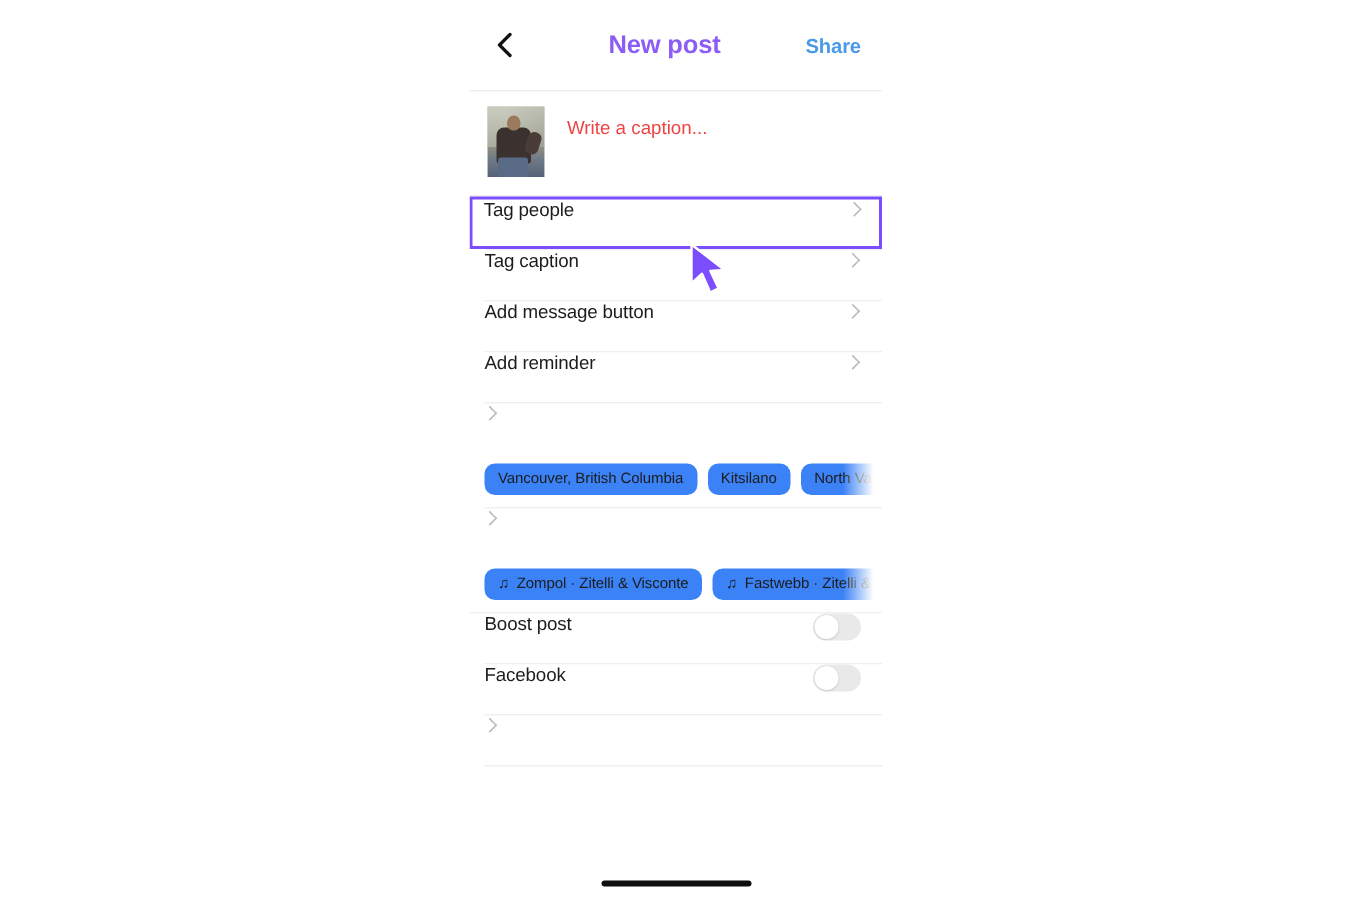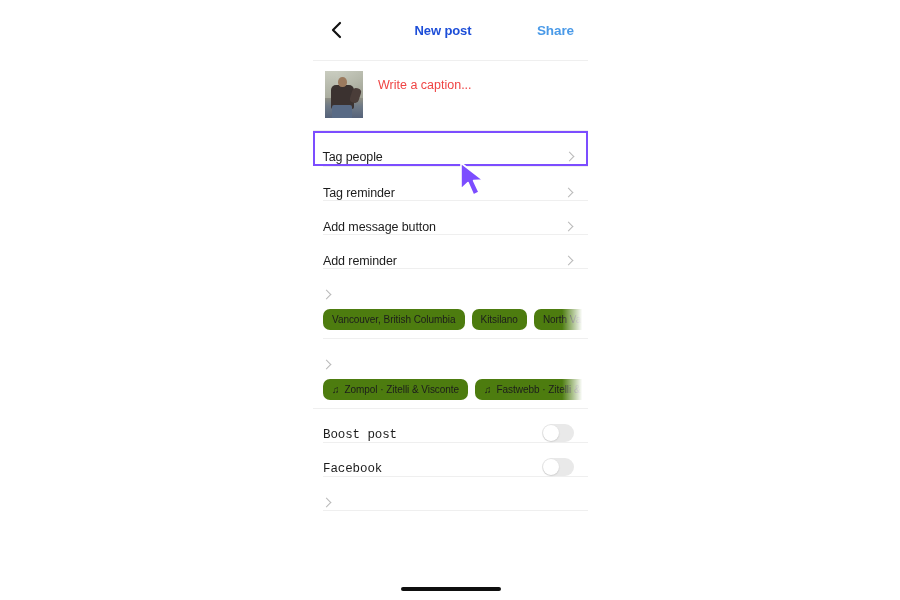--- a/index.html
+++ b/index.html
@@ -48,23 +48,23 @@
     height: 26px;
     display: flex;
     align-items: center;
     justify-content: center;
     flex: 0 0 auto;
   }
   .back-btn svg { display: block; }
   .header-title {
     flex: 1 1 auto;
     text-align: center;
-    font-size: 13px;
+    font-size: 17px;
     font-weight: bold;
-    color: #1d4ed8;
+    color: #8b5cf6;
     letter-spacing: -0.1px;
   }
   .share-btn {
     flex: 0 0 auto;
     font-size: 13.5px;
     font-weight: bold;
     color: #4a9ae8;
     letter-spacing: -0.1px;
     min-width: 26px;
     text-align: right;
@@ -134,21 +134,21 @@
     color: #ef4444;
     line-height: 1.2;
     padding-top: 7px;
   }
 
   
   .row {
     position: relative;
     height: 33px;
     display: flex;
-    align-items: flex-end;
+    align-items: flex-start;
     padding: 0 14px 0 10px;
     box-sizing: border-box;
     background: #ffffff;
   }
   .row-label {
     flex: 1 1 auto;
     font-size: 12.5px;
     color: #1c1c1c;
     letter-spacing: -0.1px;
   }
@@ -189,21 +189,21 @@
     display: flex;
     align-items: center;
     gap: 7px;
     padding: 7px 0 8px 10px;
     white-space: nowrap;
     overflow: hidden;
     background: #ffffff;
   }
   .chip {
     flex: 0 0 auto;
-    background: #4d7c0f;
+    background: #3b82f6;
     border-radius: 7px;
     padding: 5px 9px;
     font-size: 10px;
     color: #1c1c1c;
     letter-spacing: -0.05px;
     display: flex;
     align-items: center;
     gap: 5px;
   }
   .chip .note {
@@ -219,21 +219,21 @@
     top: 0;
     bottom: 0;
     width: 26px;
     background: linear-gradient(90deg, rgba(255,255,255,0), #ffffff 78%);
     pointer-events: none;
     z-index: 4;
   }
   .chips-wrap { position: relative; }
 
   
-  .row.toggle-row { height: 33px; font-family: Liberation Mono, monospace; }
+  .row.toggle-row { height: 33px; }
   .toggle {
     flex: 0 0 auto;
     width: 32px;
     height: 18px;
     border-radius: 9px;
     background: #e9e9e9;
     position: relative;
   }
   .toggle .knob {
     position: absolute;
@@ -303,21 +303,21 @@
     </div>
     <div class="divider full"></div>
 
     <div class="row highlight">
       <div class="row-label">Tag people</div>
       <div class="chev"></div>
     </div>
     <div class="divider"></div>
 
     <div class="row">
-      <div class="row-label">Tag reminder</div>
+      <div class="row-label">Tag caption</div>
       <div class="chev"></div>
     </div>
     <div class="divider"></div>
 
     <div class="row">
       <div class="row-label">Add message button</div>
       <div class="chev"></div>
     </div>
     <div class="divider"></div>
 

